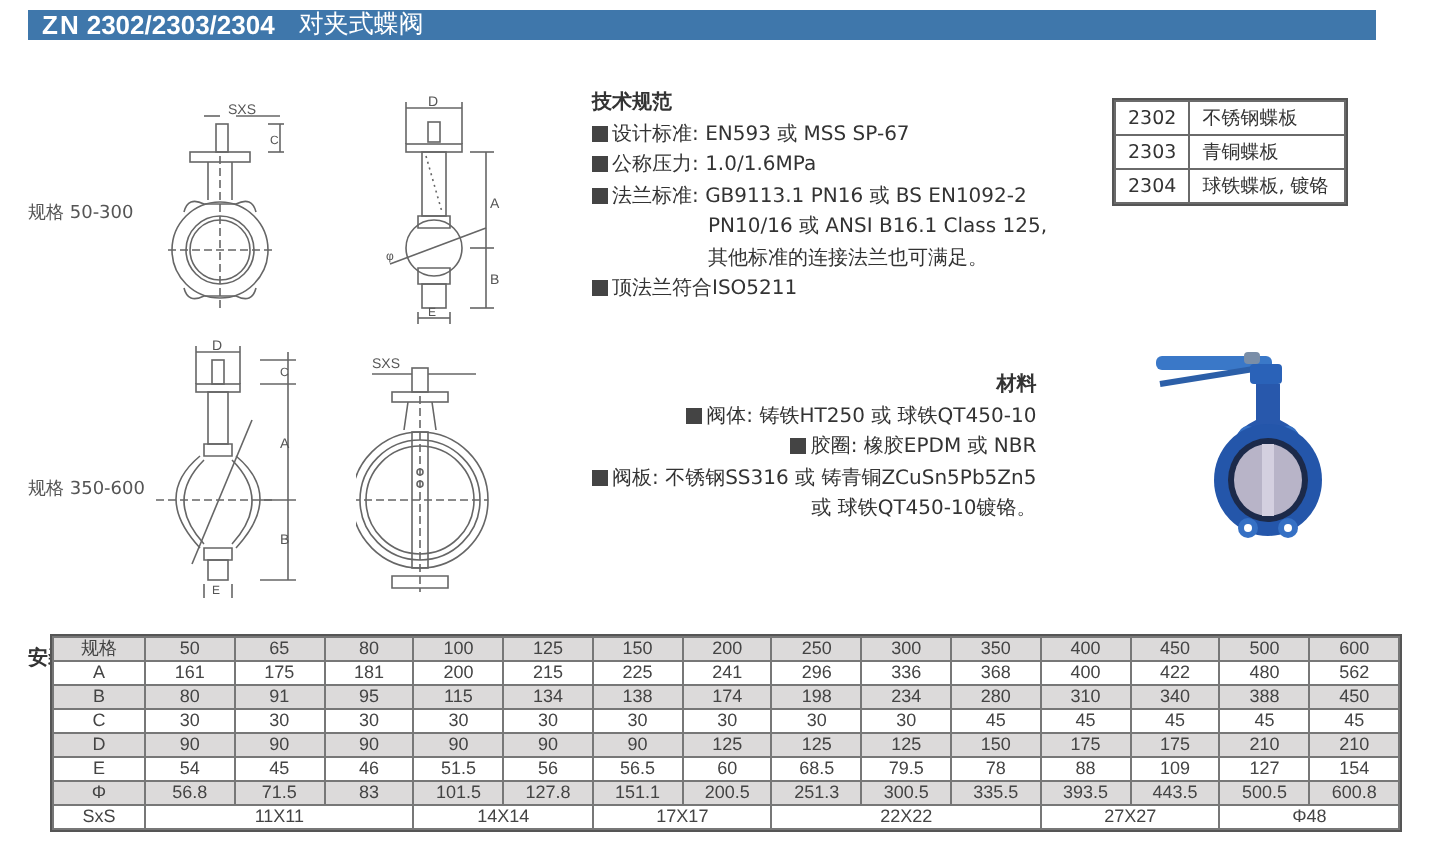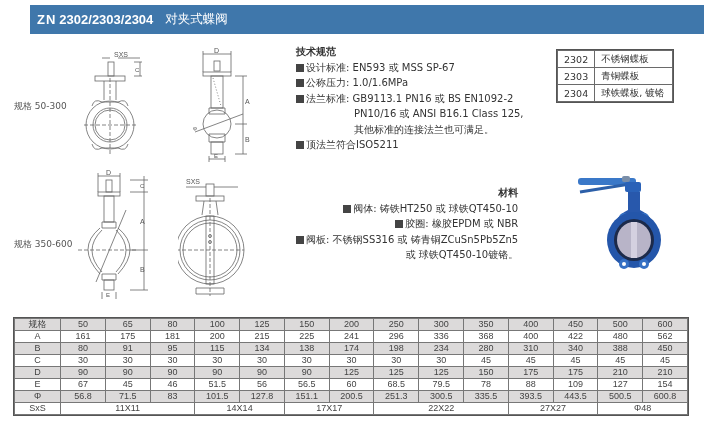--- a/index.html
+++ b/index.html
@@ -1,20 +1,20 @@
 <!DOCTYPE html>
 <html><head>
 <meta charset="utf-8">
 <style>
   * { box-sizing: border-box; margin: 0; padding: 0; }
   html, body { width: 720px; height: 427px; background: #ffffff; overflow: hidden; }
   body { position: relative; font-family: "Liberation Sans", "DejaVu Sans", sans-serif; color: #3a3a3a; }
 
   .title-bar {
-    position: absolute; left: 30px; top: 5px; width: 674px; height: 29px;
+    position: absolute; left: 14px; top: 5px; width: 674px; height: 15px;
     background: #3f77ab; color: #ffffff; display: flex; align-items: center; padding-left: 7px;
     font-size: 13px;
   }
   .title-bar .model { font-weight: bold; letter-spacing: 1px; margin-right: 3px; }
   .title-bar .nums { margin-right: 12px; font-weight: bold; }
   .title-bar .name { font-family: "DejaVu Sans", sans-serif; font-size: 12.5px; }
 
   .drawing { position: absolute; }
   .size-label { position: absolute; font-size: 9px; color: #555; font-family: "DejaVu Sans", sans-serif; }
 
@@ -32,21 +32,21 @@
   .variant-table td { border: 1px solid #6a6a6a; height: 17px; padding: 0 6px; }
   .variant-table td.code { width: 20px; text-align: center; }
   .variant-table td.desc { width: 78px; }
   .variant-table { outline: 1.5px solid #555; }
 
   .photo { position: absolute; left: 570px; top: 170px; }
 
   .dims-title { position: absolute; left: 14px; top: 302px; font-size: 10px; font-weight: bold; font-family: "DejaVu Sans", sans-serif; color: #333; margin-top: 20px; }
 
   .dims-table {
-    position: absolute; left: 14px; top: 318px; width: 674px; border-collapse: collapse;
+    position: absolute; left: 26px; top: 318px; width: 674px; border-collapse: collapse;
     font-size: 9px; color: #444; table-layout: fixed; outline: 1.5px solid #555;
   }
   .dims-table td { border: 1px solid #777; text-align: center; height: 12px; line-height: 11px; padding: 0; }
   .dims-table td.rowlabel { width: 46px; }
   .dims-table tr.shade td { background: #dcdada; }
   .dims-table tr.white td { background: #ffffff; }
 </style>
 </head>
 <body>
 
@@ -295,21 +295,21 @@
         <td>125</td>
         <td>125</td>
         <td>150</td>
         <td>175</td>
         <td>175</td>
         <td>210</td>
         <td>210</td>
       </tr>
       <tr class="white">
         <td class="rowlabel">E</td>
-        <td>67</td>
+        <td>54</td>
         <td>45</td>
         <td>46</td>
         <td>51.5</td>
         <td>56</td>
         <td>56.5</td>
         <td>60</td>
         <td>68.5</td>
         <td>79.5</td>
         <td>78</td>
         <td>88</td>

